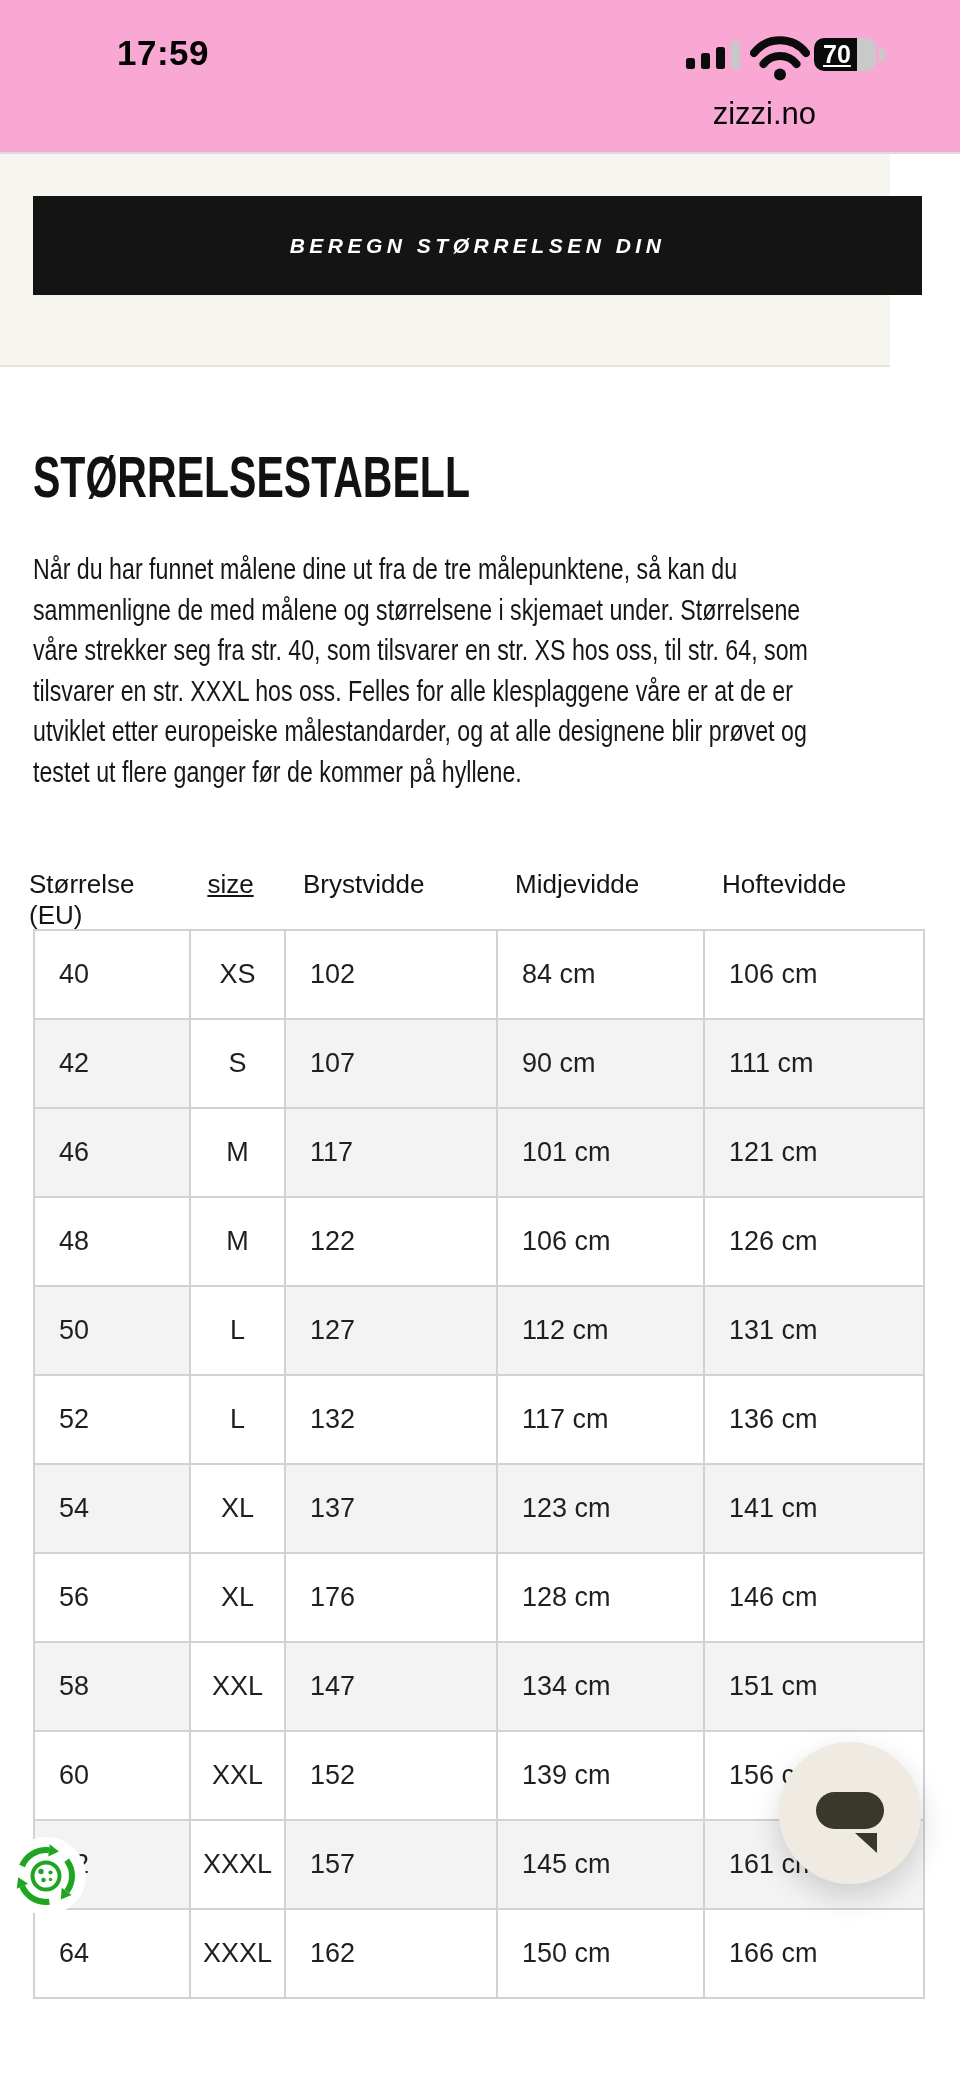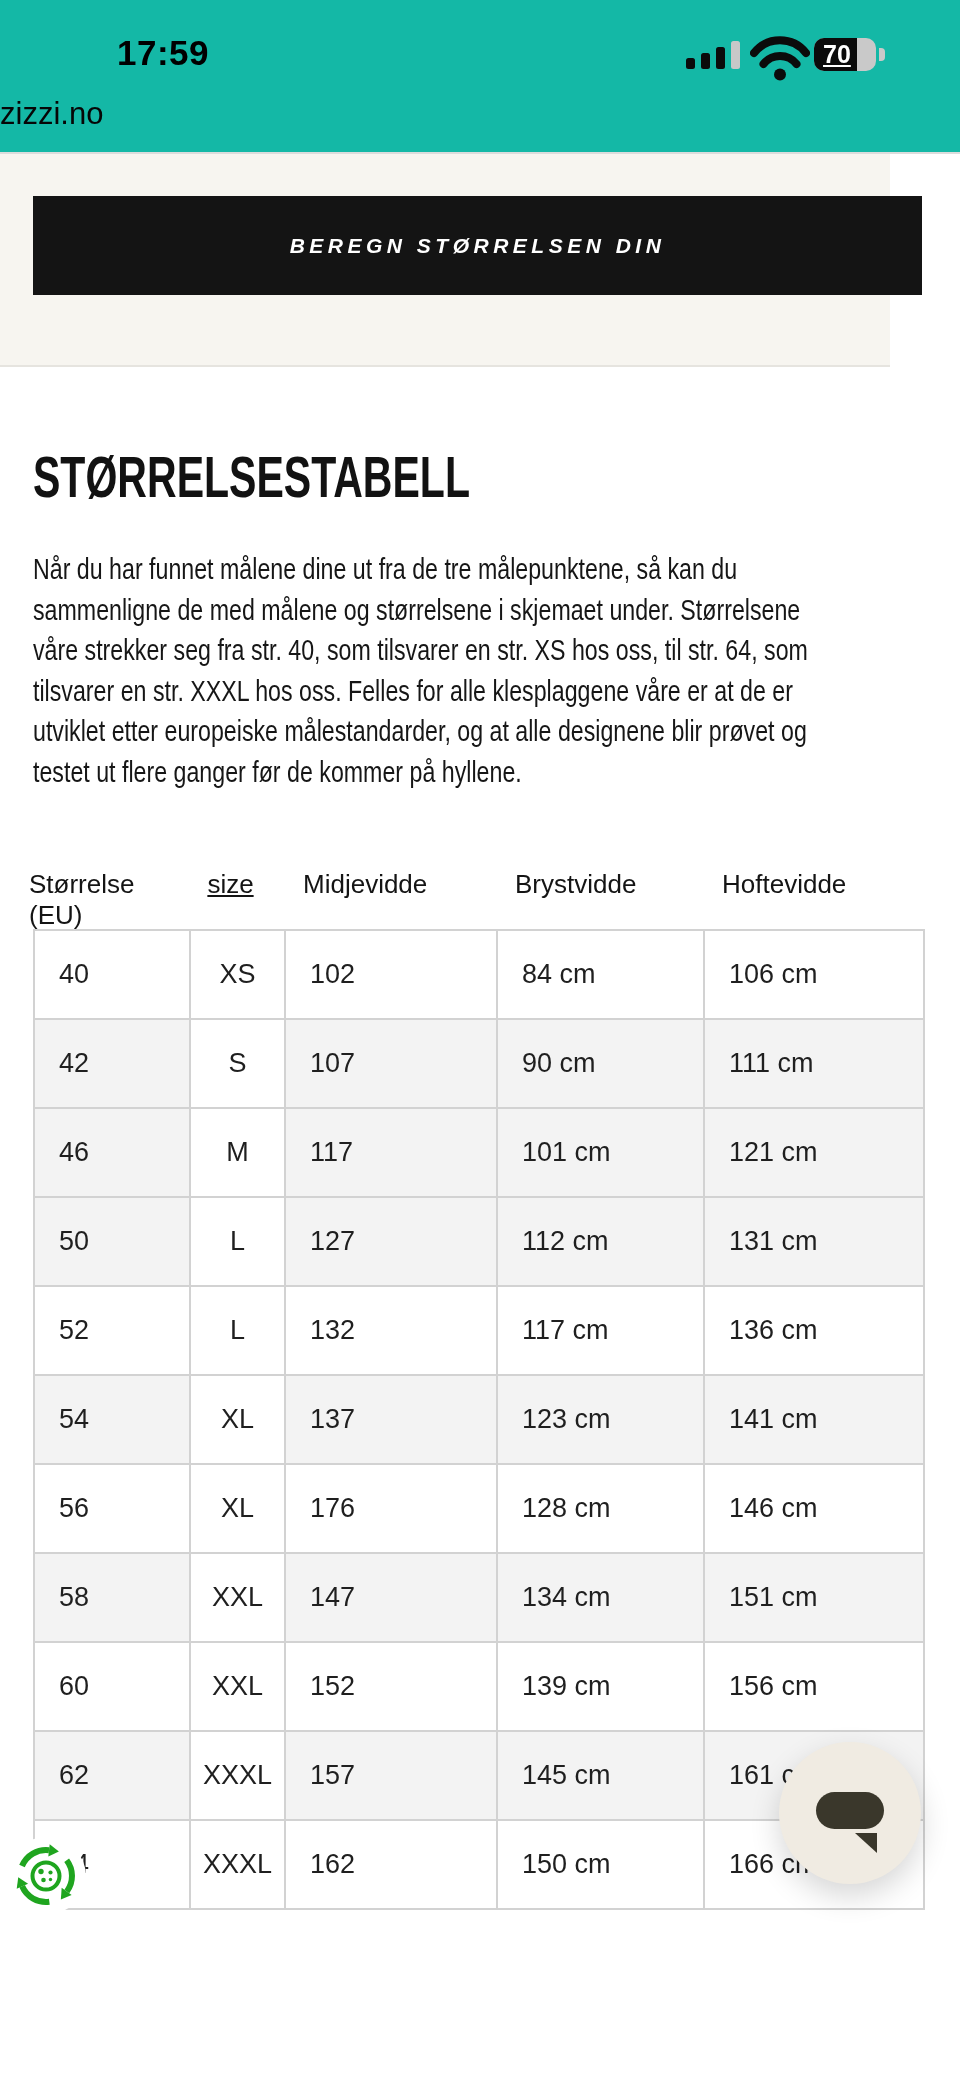--- a/index.html
+++ b/index.html
@@ -1,23 +1,23 @@
 <!DOCTYPE html>
 <html><head>
 <meta charset="utf-8">
 <style>
   html,body{margin:0;padding:0;background:#888;}
   .screen{
     position:relative;width:960px;height:2077px;background:#fff;overflow:hidden;
     font-family:"Liberation Sans","DejaVu Sans",sans-serif;margin:0 auto;
   }
   
-  .statusbar{position:absolute;top:0;left:0;width:960px;height:152px;background:#14b8a6;}
+  .statusbar{position:absolute;top:0;left:0;width:960px;height:152px;background:#f9a8d4;}
   .time{position:absolute;left:117px;top:33px;font-size:35px;font-weight:700;color:#000;letter-spacing:.5px;}
-  .url{position:absolute;top:96px;left:0;width:816px;text-align:left;font-size:31px;color:#060606;}
+  .url{position:absolute;top:96px;left:0;width:816px;text-align:right;font-size:31px;color:#060606;}
   .bar-divider{position:absolute;top:152px;left:0;width:960px;height:2px;background:#dcdcdc;}
   .signal{position:absolute;left:686px;top:39px;}
   .wifi{position:absolute;left:750px;top:36px;}
   .battery{position:absolute;left:814px;top:38px;width:62px;height:33px;border-radius:10px;background:#c9c9c9;overflow:hidden;}
   .battery .fill{position:absolute;left:0;top:0;height:100%;width:70%;background:#0b0b0b;}
   .battery .pct{position:absolute;left:0;top:0;width:74%;height:33px;line-height:33px;text-align:center;color:#fff;font-size:25px;font-weight:700;text-decoration:underline;}
   .battery-nub{position:absolute;left:879px;top:48px;width:6px;height:13px;background:#c9c9c9;border-radius:0 4px 4px 0;}
   
   .hero{position:absolute;top:154px;left:0;width:890px;height:211px;background:#f7f5f0;border-bottom:2px solid #e6e4df;}
   .cta{position:absolute;top:196px;left:33px;width:889px;height:99px;background:#141414;border:0;
@@ -85,22 +85,22 @@
   <p class="intro">Når du har funnet målene dine ut fra de tre målepunktene, så kan du
 sammenligne de med målene og størrelsene i skjemaet under. Størrelsene
 våre strekker seg fra str. 40, som tilsvarer en str. XS hos oss, til str. 64, som
 tilsvarer en str. XXXL hos oss. Felles for alle klesplaggene våre er at de er
 utviklet etter europeiske målestandarder, og at alle designene blir prøvet og
 testet ut flere ganger før de kommer på hyllene.</p>
 
   <div class="cols-header">
     <span class="h1c">Størrelse (EU)</span>
     <span class="hcenter">size</span>
+    <span class="hc">Brystvidde</span>
     <span class="hc">Midjevidde</span>
-    <span class="hc">Brystvidde</span>
     <span class="hc">Hoftevidde</span>
   </div>
 
   <table class="sizes">
     <colgroup>
       <col style="width:156px">
         <col style="width:95px">
         <col style="width:212px">
         <col style="width:207px">
         <col style="width:220px">
@@ -120,20 +120,27 @@
         <td>107</td>
         <td>90 cm</td>
         <td>111 cm</td>
       </tr>
         <tr class="striped">
         <td>46</td>
         <td class="size-cell">M</td>
         <td>117</td>
         <td>101 cm</td>
         <td>121 cm</td>
+      </tr>
+        <tr>
+        <td>48</td>
+        <td class="size-cell">M</td>
+        <td>122</td>
+        <td>106 cm</td>
+        <td>126 cm</td>
       </tr>
         <tr class="striped">
         <td>50</td>
         <td class="size-cell">L</td>
         <td>127</td>
         <td>112 cm</td>
         <td>131 cm</td>
       </tr>
         <tr>
         <td>52</td>

